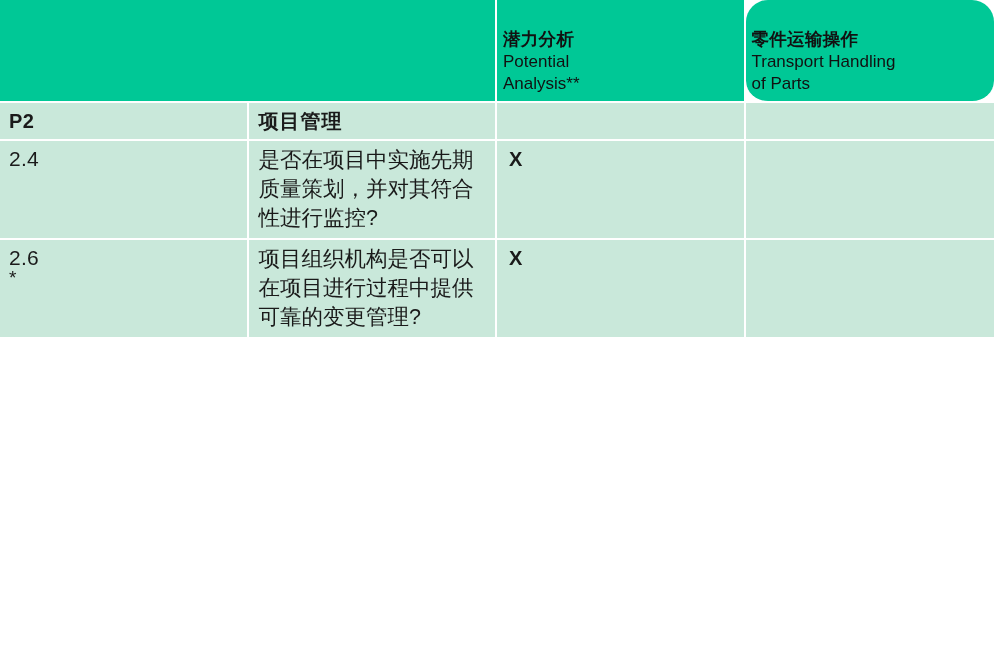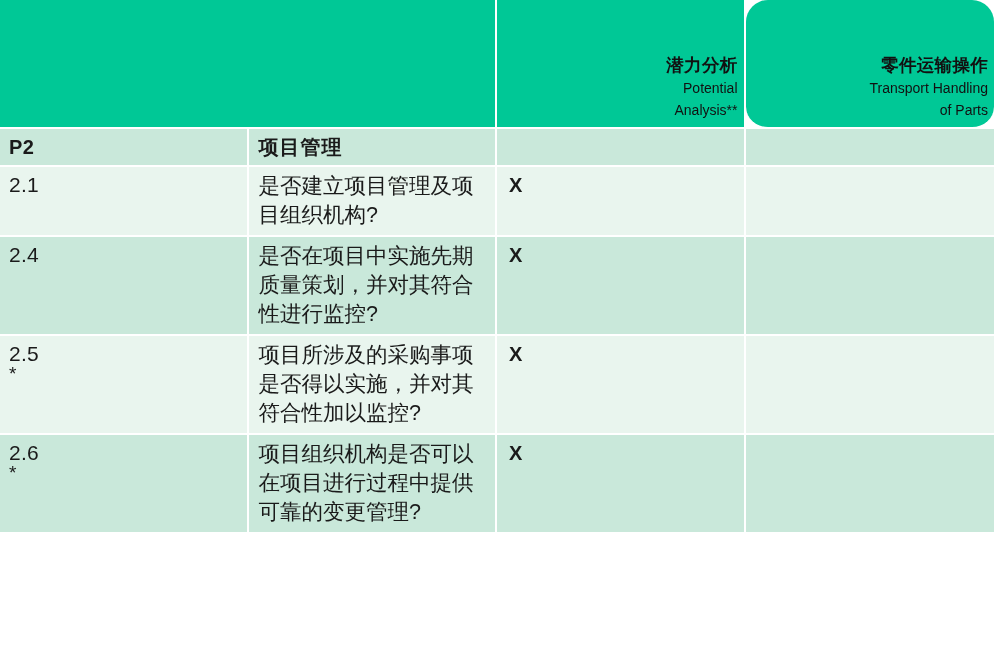--- a/index.html
+++ b/index.html
@@ -25,41 +25,41 @@
     border-spacing: 0;
     width: 994px;
     table-layout: fixed;
   }
   
   thead th {
     background: #00c896;
     color: #111111;
     vertical-align: bottom;
     padding: 4px 6px 6px 6px;
-    height: 129px;
+    height: 103px;
     box-sizing: border-box;
     border-right: 2px solid #ffffff;
     border-bottom: 2px solid #ffffff;
-    text-align: right;
+    text-align: left;
   }
   thead th.blankhead {
     border-right: 2px solid #ffffff;
   }
   thead th.lasthead { border-right: none; border-radius: 22px; }
   .hd-cn {
     display: block;
     font-weight: bold;
     font-size: 17.5px;
     line-height: 23px;
     letter-spacing: 0.3px;
   }
   .hd-en {
     display: block;
     font-weight: normal;
-    font-size: 14px;
+    font-size: 17px;
     line-height: 22px;
   }
   
   tbody td {
     box-sizing: border-box;
     border-right: 2px solid #ffffff;
     border-bottom: 2px solid #ffffff;
     vertical-align: top;
     padding: 5px 4px 5px 8px;
     color: #1a1a1a;
@@ -131,35 +131,23 @@
         </th>
       </tr>
     </thead>
     <tbody id="tbody">
         <tr class="dark section">
           <td class="c-num"><span>P2</span></td>
           <td class="c-text">项目管理</td>
           <td class="c-mark m1"></td>
           <td class="c-mark m2 lastcol"></td>
         </tr>
-        <tr class="light">
-          <td class="c-num"><span>2.1</span></td>
-          <td class="c-text">是否建立项目管理及项目组织机构?</td>
-          <td class="c-mark m1">X</td>
-          <td class="c-mark m2 lastcol"></td>
-        </tr>
         <tr class="dark">
           <td class="c-num"><span>2.4</span></td>
           <td class="c-text">是否在项目中实施先期质量策划，并对其符合性进行监控?</td>
-          <td class="c-mark m1">X</td>
-          <td class="c-mark m2 lastcol"></td>
-        </tr>
-        <tr class="light">
-          <td class="c-num"><span>2.5</span><span class="star">*</span></td>
-          <td class="c-text">项目所涉及的采购事项是否得以实施，并对其符合性加以监控?</td>
           <td class="c-mark m1">X</td>
           <td class="c-mark m2 lastcol"></td>
         </tr>
         <tr class="dark">
           <td class="c-num"><span>2.6</span><span class="star">*</span></td>
           <td class="c-text">项目组织机构是否可以在项目进行过程中提供可靠的变更管理?</td>
           <td class="c-mark m1">X</td>
           <td class="c-mark m2 lastcol"></td>
         </tr>
       </tbody>

